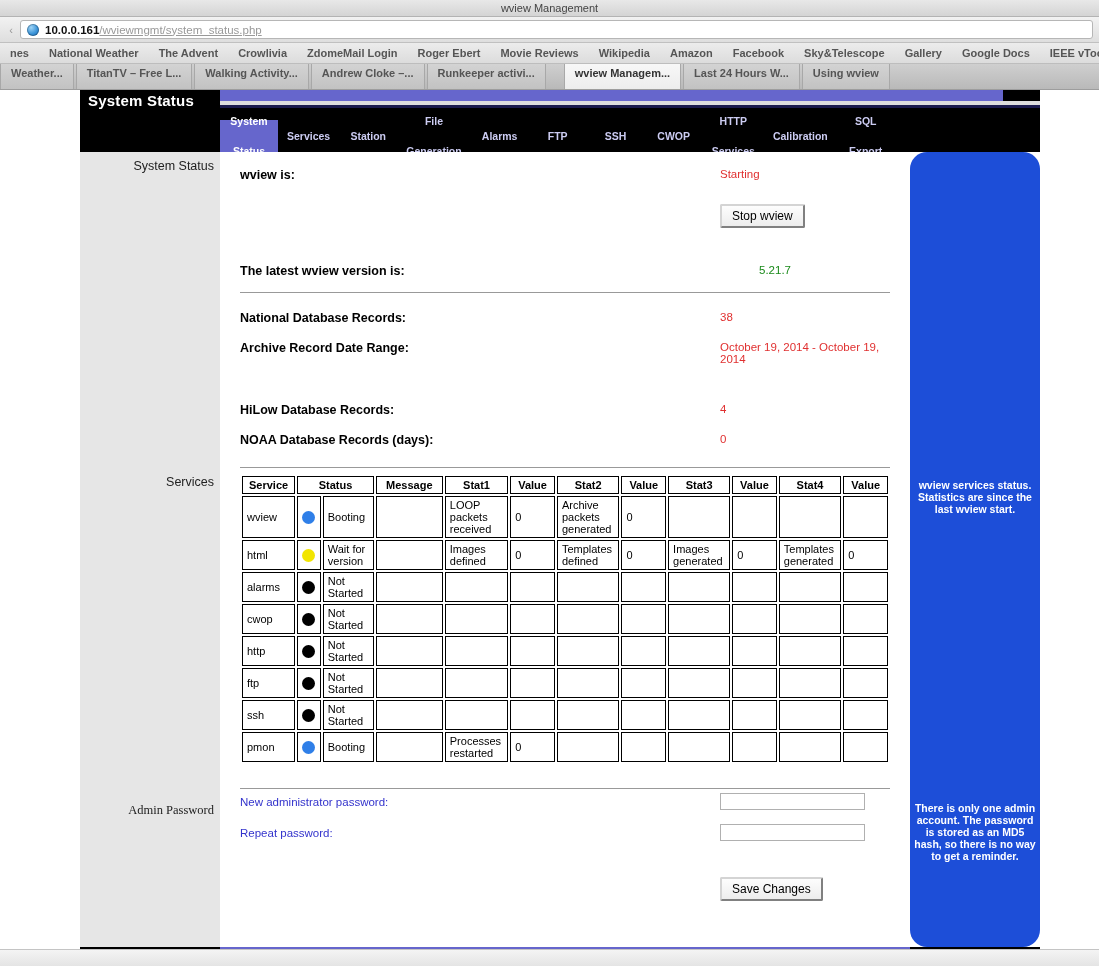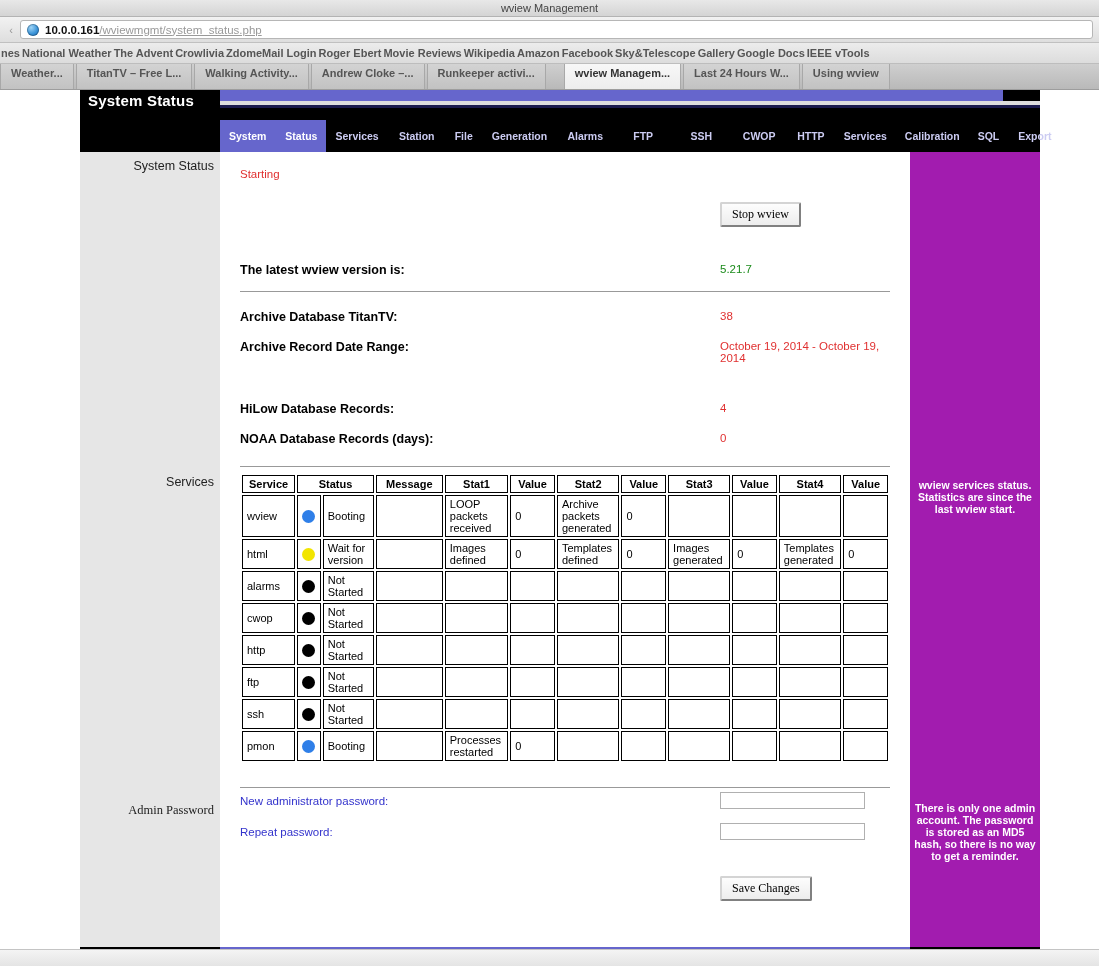--- a/index.html
+++ b/index.html
@@ -78,21 +78,21 @@
     align-items: center;
     overflow: hidden;
     padding-left: 0px;
     box-sizing: border-box;
   }
   .bm {
     font-size: 11px;
     color: #555;
     font-weight: 600;
     white-space: nowrap;
-    padding: 0 1px;
+    padding: 0 10px;
     cursor: default;
   }
 
   .tabstrip {
     height: 25px;
     background: linear-gradient(to bottom, #cfcfcf, #b9b9b9);
     display: flex;
     align-items: flex-end;
     overflow: hidden;
     border-bottom: 1px solid #9d9d9d;
@@ -185,20 +185,21 @@
     height: 32px;
     background: #000000;
     display: flex;
     align-items: stretch;
     padding-left: 140px;
     box-sizing: border-box;
   }
   .navitem {
     flex: 0 0 auto;
     display: flex;
+    flex-direction: column;
     align-items: center;
     justify-content: center;
     color: #ccccf2;
     font-size: 10.5px;
     font-weight: bold;
     line-height: 11px;
     text-align: center;
     padding: 0 9px;
     box-sizing: border-box;
     cursor: pointer;
@@ -236,22 +237,23 @@
 
   .col-main {
     flex: 1 1 auto;
     background: #ffffff;
     position: relative;
     padding: 0 0 0 0;
   }
   .col-right {
     width: 130px;
     flex: 0 0 130px;
-    background: #a21caf;
+    background: #1d4ed8;
     position: relative;
+    border-radius: 17px;
   }
   .help-text {
     position: absolute;
     left: 4px; right: 4px;
     color: #ffffff;
     font-size: 10.5px;
     font-weight: bold;
     line-height: 12px;
     text-align: center;
   }
@@ -271,37 +273,37 @@
     flex: 0 0 480px;
     font-size: 12.5px;
     font-weight: bold;
     color: #000;
   }
   .kv-value {
     flex: 1 1 auto;
     font-size: 11.5px;
   }
   .v-red { color: #e03030; }
-  .v-green { color: #1a8a1a; }
+  .v-green { color: #1a8a1a; margin-left: 39px; }
   .hr {
     border: none;
     border-top: 1px solid #999;
     margin: 14px 0 0 0;
   }
 
   .btn {
     display: inline-block;
     background: linear-gradient(to bottom, #fdfdfd, #ededed);
     border: 2px outset #d4d4d4;
     border-radius: 2px;
     font-size: 12px;
     color: #000;
     padding: 3px 10px;
     cursor: pointer;
-    font-family: Liberation Serif, serif;
+    font-family: Liberation Sans, sans-serif;
   }
 
   
   table.svc {
     border-collapse: separate;
     border-spacing: 2px;
     font-size: 11px;
     margin-top: 6px;
   }
   table.svc th {
@@ -512,39 +514,40 @@
       <div class="col-left">
         <div class="side-label l1">System Status</div>
         <div class="side-label l2">Services</div>
         <div class="side-label l3">Admin Password</div>
       </div>
 
       <div class="col-main">
         <div class="main-inner">
 
           <div class="kv-row">
+            <div class="kv-label">wview is:</div>
             <div class="kv-value v-red">Starting</div>
           </div>
 
           <div style="display:flex; margin-top:22px;">
             <div style="width:480px; flex:0 0 480px;"></div>
             <div>
               <button class="btn">Stop wview</button>
             </div>
           </div>
 
           <div class="kv-row" style="margin-top:36px;">
             <div class="kv-label">The latest wview version is:</div>
             <div class="kv-value v-green">5.21.7</div>
           </div>
 
           <hr class="hr">
 
           <div class="kv-row" style="margin-top:18px;">
-            <div class="kv-label">Archive Database TitanTV:</div>
+            <div class="kv-label">National Database Records:</div>
             <div class="kv-value v-red">38</div>
           </div>
 
           <div class="kv-row" style="margin-top:16px;">
             <div class="kv-label">Archive Record Date Range:</div>
             <div class="kv-value v-red">October 19, 2014 - October 19, 2014</div>
           </div>
 
           <div class="kv-row" style="margin-top:38px;">
             <div class="kv-label">HiLow Database Records:</div>

